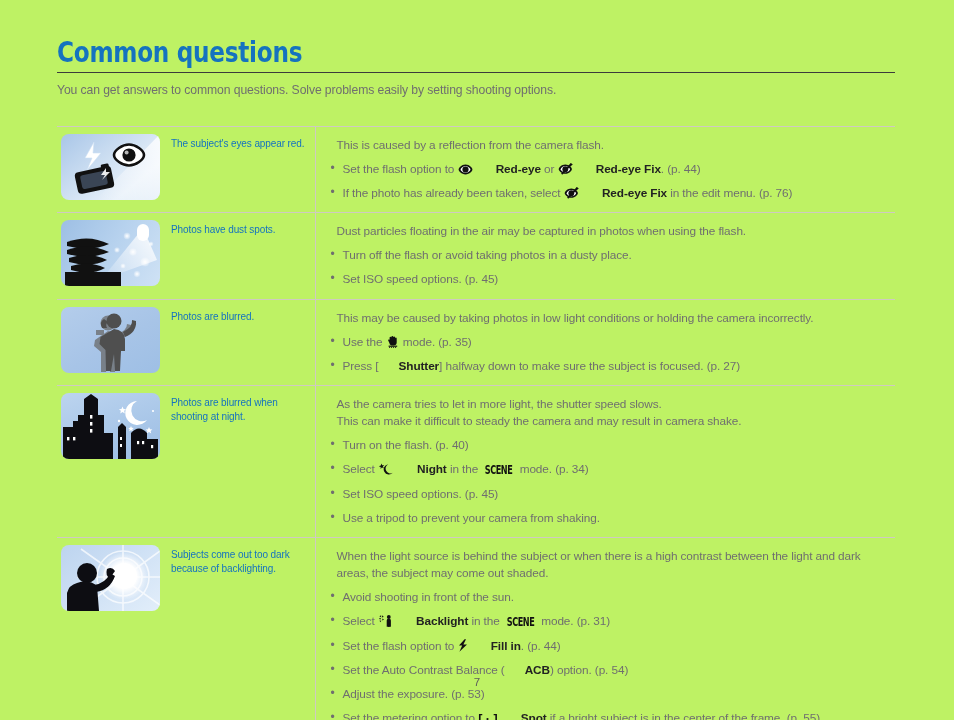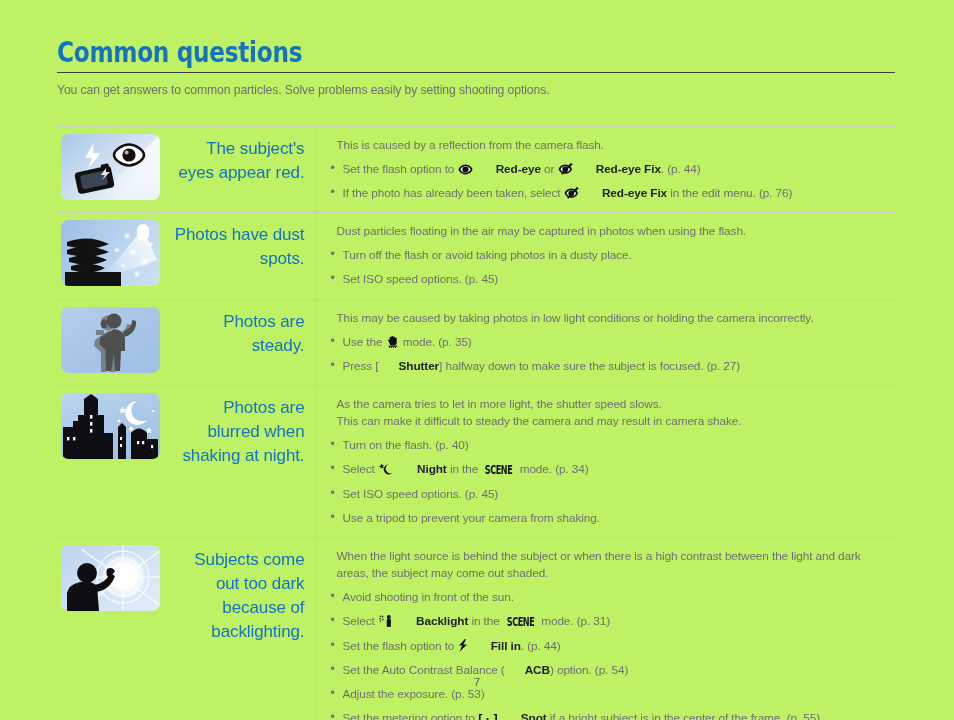--- a/index.html
+++ b/index.html
@@ -66,24 +66,23 @@
     width: 152px;
     padding: 10px 10px 10px 8px;
     border-right: 1px solid #cfcac2;
   }
   td.a-cell {
     padding: 10px 6px 10px 13px;
   }
 
   .q-text {
     color: #1573bf;
-    font-size: 17px;
+    font-size: 10px;
     line-height: 1.42;
     letter-spacing: -0.1px;
-    text-align: right;
   }
 
   .a-lead {
     color: #6f6f6f;
     font-size: 11.8px;
     line-height: 1.45;
     letter-spacing: -0.1px;
     margin-left: 8px;
   }
   ul.bullets {
@@ -163,21 +162,21 @@
   }
 </style>
 </head>
 <body>
 
 <div class="page">
 
   <div class="header-wrap">
     <h1 class="page-title">Common questions</h1>
     <div class="title-rule"></div>
-    <div class="page-subtitle">You can get answers to common particles. Solve problems easily by setting shooting options.</div>
+    <div class="page-subtitle">You can get answers to common questions. Solve problems easily by setting shooting options.</div>
   </div>
 
   <table class="qtable">
     <tbody id="qbody">
         <tr class="toprule">
           <td class="thumb-cell">
             <div class="thumb t1">
               <svg width="99" height="66" viewBox="0 0 99 66" xmlns="http://www.w3.org/2000/svg">
     <defs>
       <linearGradient id="reShine" x1="0" y1="1" x2="1" y2="0">
@@ -285,21 +284,21 @@
     <g fill="#4f4f4f">
       <circle cx="53" cy="14" r="7.5"></circle>
       <path d="M53 22 q10 1 11 10 l0 12 l-4 0 l-1 20 l-5 0 l-1 -17 l-3 17 l-5 0 l-0.5 -21 l-6 -6 l1 -7 Z"></path>
       <path d="M41 21 q-3 -6 2 -9 l4 3 q-3 2 -1 6 Z"></path>
       <path d="M62 25 q10 -5 9 -12 l4 1 q1 11 -11 16 Z"></path>
     </g>
   </svg>
             </div>
           </td>
           <td class="q-cell">
-            <div class="q-text">Photos are steady.</div>
+            <div class="q-text">Photos are blurred.</div>
           </td>
           <td class="a-cell">
             <div class="a-lead">This may be caused by taking photos in low light conditions or holding the camera incorrectly.</div>
             <ul class="bullets">
               <li>Use the <span class="ico"><svg width="14" height="12" viewBox="0 0 14 12" xmlns="http://www.w3.org/2000/svg">
     <path d="M3.6 4.4 L3.6 1.6 a0.9 0.9 0 0 1 1.8 0 L5.4 4.0 L5.4 0.9 a0.9 0.9 0 0 1 1.8 0 L7.2 4.0 L7.2 1.3 a0.9 0.9 0 0 1 1.8 0 L9 4.2 L9 2.4 a0.85 0.85 0 0 1 1.7 0 L10.7 6.6 q0 3 -3.4 3 q-3.6 0 -3.9 -2.6 L2.2 4.6 a0.85 0.85 0 0 1 1.4 -0.9 Z" fill="#111"></path>
     <rect x="2.6" y="9.6" width="8.6" height="1.2" fill="#111"></rect>
     <rect x="3.1" y="11.1" width="1" height="0.9" fill="#111"></rect>
     <rect x="5.1" y="11.1" width="1" height="0.9" fill="#111"></rect>
     <rect x="7.1" y="11.1" width="1" height="0.9" fill="#111"></rect>
@@ -339,21 +338,21 @@
       <rect x="59" y="44" width="2" height="3"></rect>
       <rect x="59" y="51" width="2" height="3"></rect>
       <rect x="76" y="48" width="2.2" height="3.2"></rect>
       <rect x="81" y="48" width="2.2" height="3.2"></rect>
       <rect x="90" y="52" width="2.2" height="3.2"></rect>
     </g>
   </svg>
             </div>
           </td>
           <td class="q-cell">
-            <div class="q-text">Photos are blurred when shaking at night.</div>
+            <div class="q-text">Photos are blurred when shooting at night.</div>
           </td>
           <td class="a-cell">
             <div class="a-lead">As the camera tries to let in more light, the shutter speed slows.</div>
             <div class="a-lead">This can make it difficult to steady the camera and may result in camera shake.</div>
             <ul class="bullets">
               <li>Turn on the flash. (p. 40)</li>
               <li>Select <span class="ico"><svg width="16" height="12" viewBox="0 0 16 12" xmlns="http://www.w3.org/2000/svg">
     <path d="M3.4 0.4 L4.2 2.3 L6.2 2.1 L4.9 3.6 L5.9 5.3 L3.9 4.6 L2.6 6.0 L2.7 4.0 L0.8 3.2 L2.8 2.6 Z" fill="#111"></path>
     <path d="M10.2 1.2 a5.2 5.2 0 1 0 4.6 8.6 a4.4 4.4 0 1 1 -4.6 -8.6 Z" fill="#111"></path>
   </svg></span> <span class="b">Night</span> in the <span class="scene-ico">SCENE</span> mode. (p. 34)</li>

